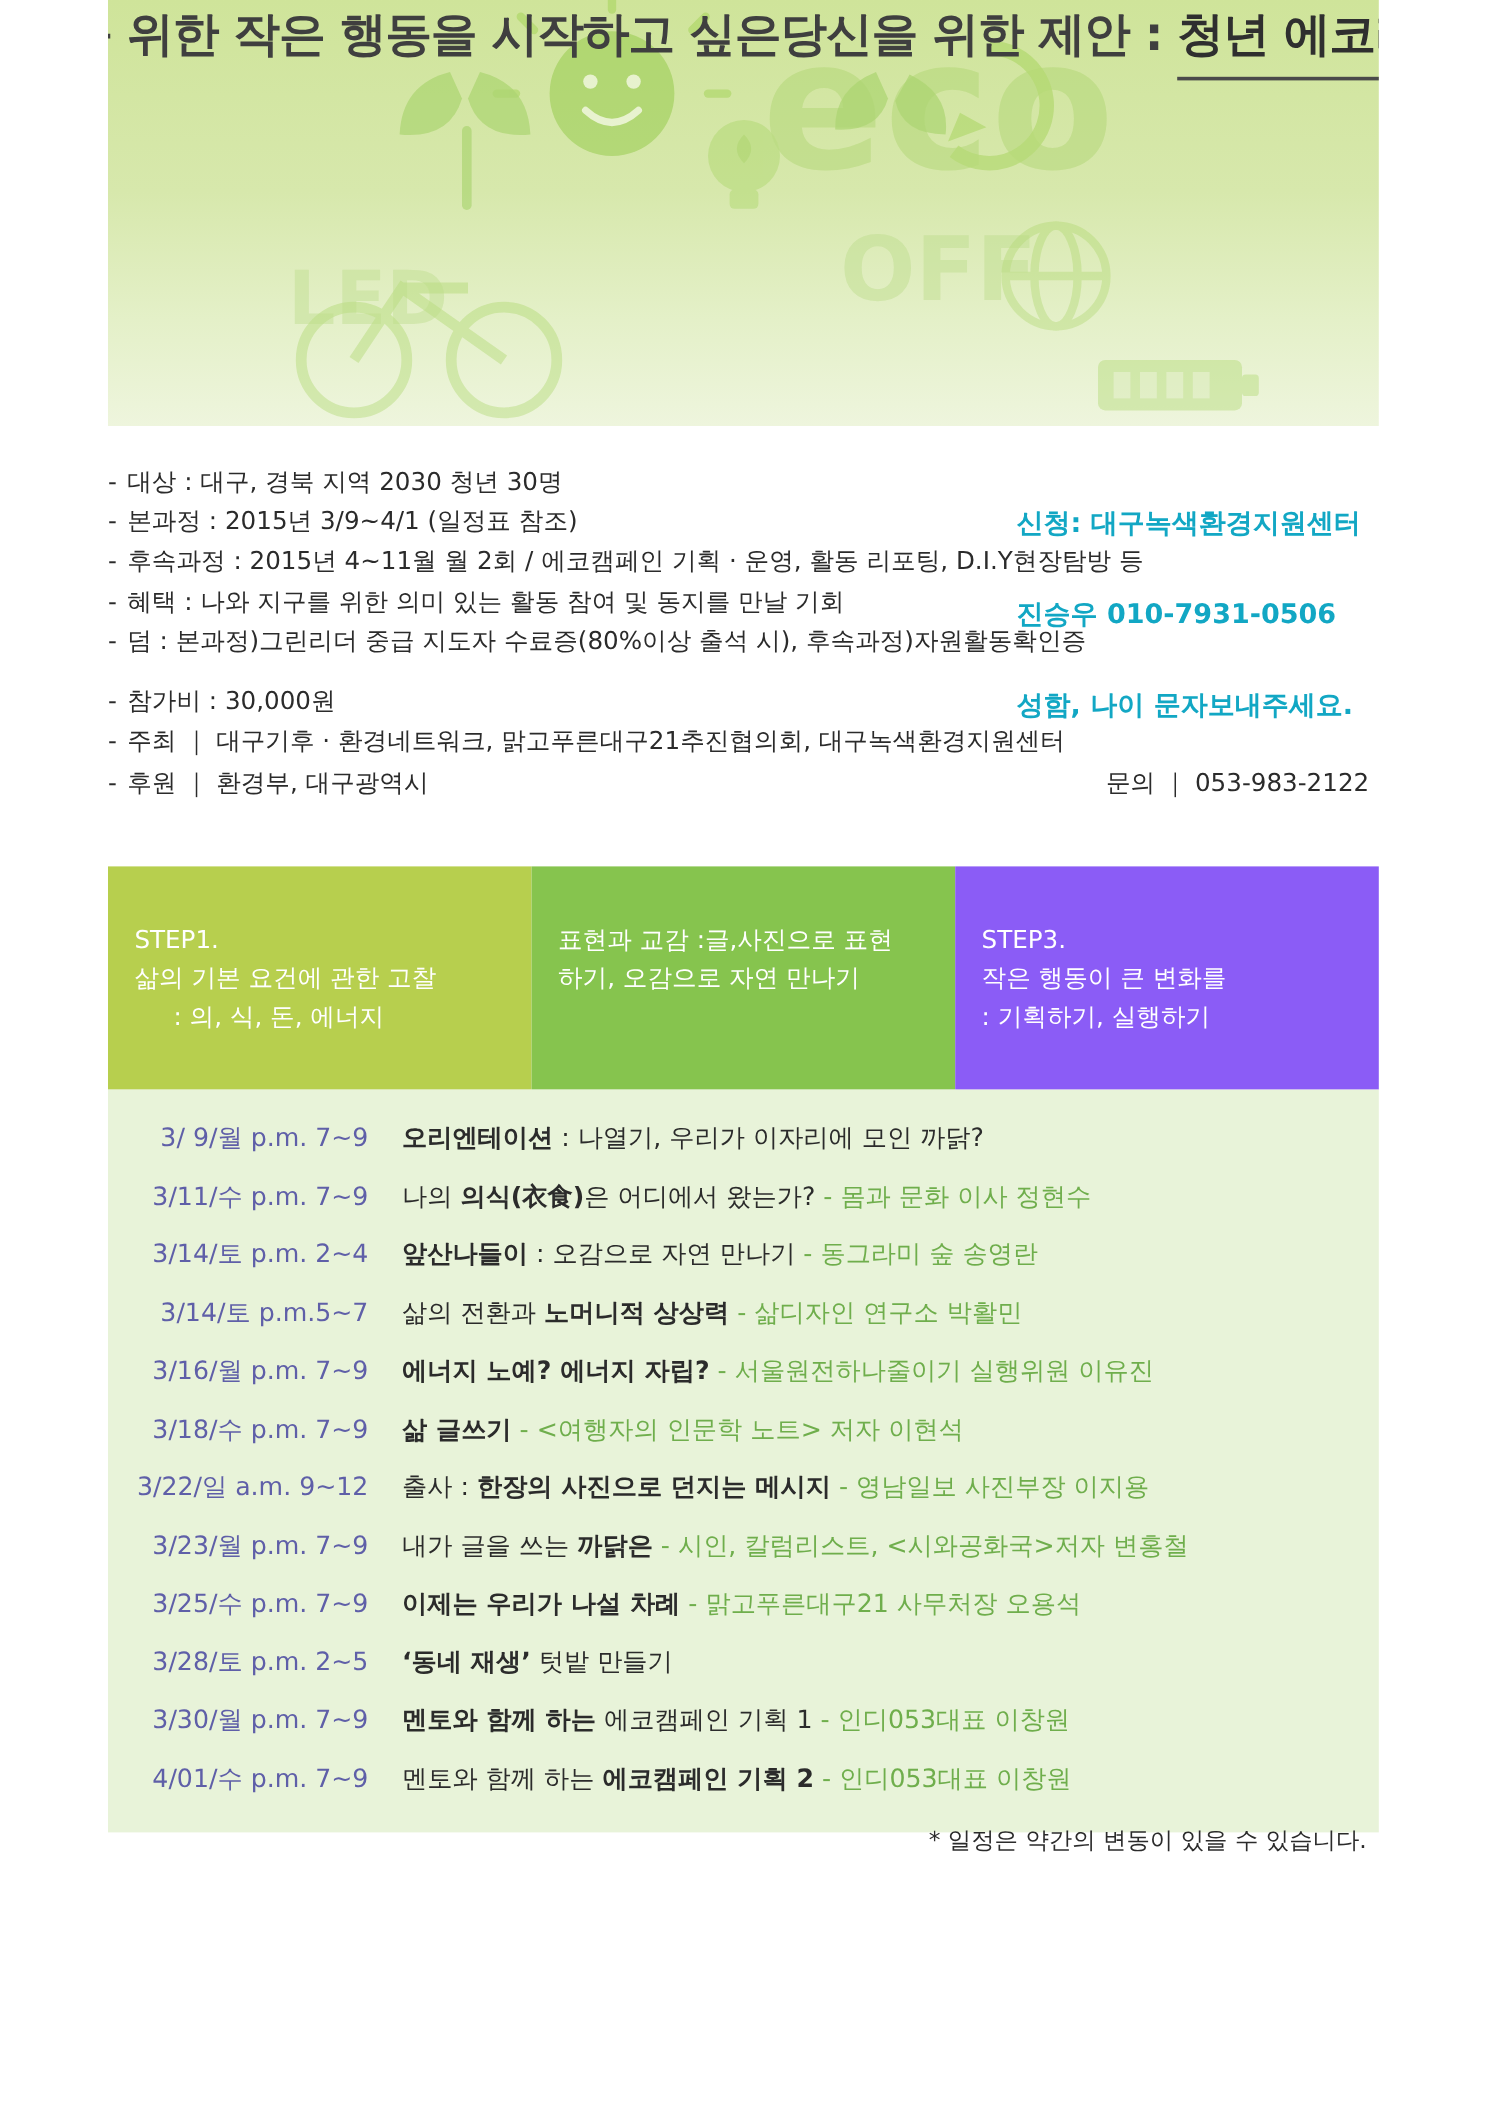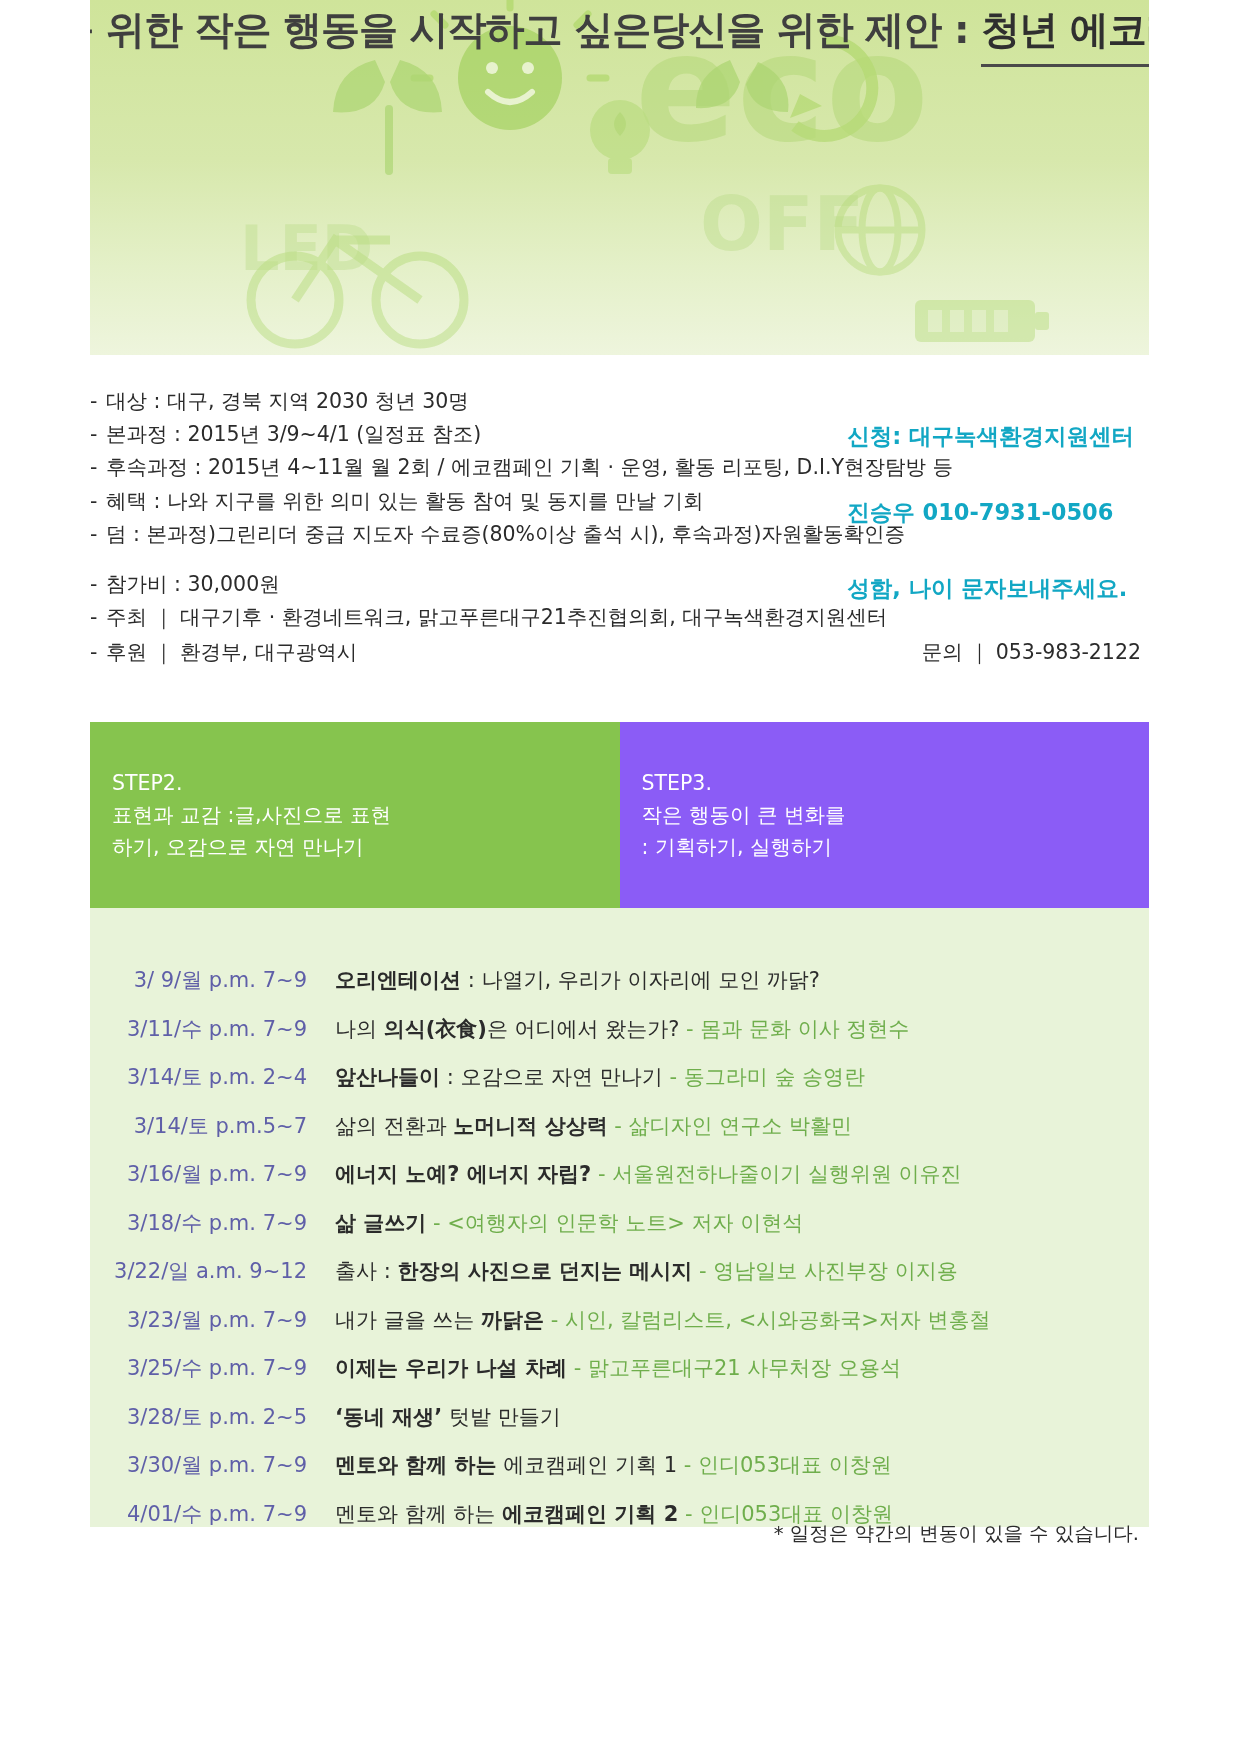--- a/index.html
+++ b/index.html
@@ -68,21 +68,21 @@
 
   
   .schedule{
     position:absolute;left:90px;top:908px;width:1059px;height:619px;
     background:#e8f3d9;
     padding:26px 0 0 0;box-sizing:border-box;
   }
   .row{display:flex;align-items:baseline;height:48.5px;}
   .date{
     width:245px;text-align:right;padding-right:28px;box-sizing:border-box;
-    font-size:21px;color:#5f5fa8;white-space:nowrap;margin-top:32px;
+    font-size:21px;color:#5f5fa8;white-space:nowrap;
   }
   .title{font-size:21px;color:#2b2b2b;white-space:nowrap;}
   .title b{font-weight:bold;}
   .lect{color:#6fae4c;}
   .note{
     position:absolute;left:90px;top:1520px;width:1059px;text-align:right;
     font-size:19.5px;color:#2b2b2b;padding-right:10px;box-sizing:border-box;
   }
 </style>
 </head>
@@ -182,22 +182,26 @@
     <li><span class="dash">-</span><span>참가비 : 30,000원</span></li>
     <li><span class="dash">-</span><span>주최 ｜ 대구기후 · 환경네트워크, 맑고푸른대구21추진협의회, 대구녹색환경지원센터</span></li>
     <li class="footer-row">
       <span class="dash">-</span><span>후원 ｜ 환경부, 대구광역시</span>
       <span class="inquiry">문의 ｜ 053-983-2122</span>
     </li>
   </ul>
 </div>
 
 <div class="steps">
+  <div class="step" style="background:#b7cf4e">
+    <div class="s-title">STEP1.</div>
+    <div class="s-desc">삶의 기본 요건에 관한 고찰</div>
+    <div class="s-desc" style="white-space:pre">     : 의, 식, 돈, 에너지</div>
+  </div>
   <div class="step" style="background:#86c44e">
-    <div class="s-title">STEP2.</div>
     <div class="s-desc">표현과 교감 :글,사진으로 표현</div>
     <div class="s-desc">하기, 오감으로 자연 만나기</div>
   </div>
   <div class="step" style="background:#8b5cf6">
     <div class="s-title">STEP3.</div>
     <div class="s-desc">작은 행동이 큰 변화를</div>
     <div class="s-desc">: 기획하기, 실행하기</div>
   </div>
 </div>
 

